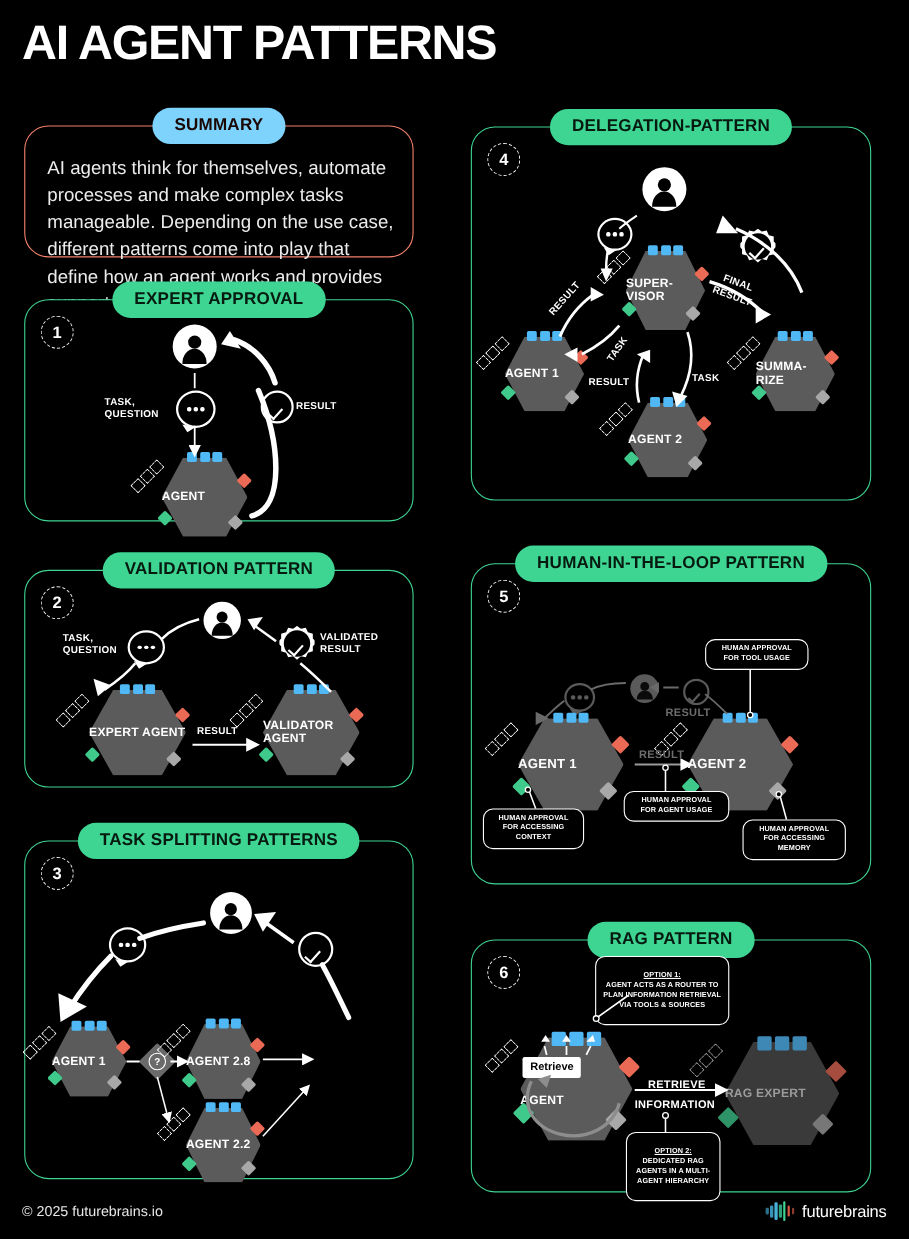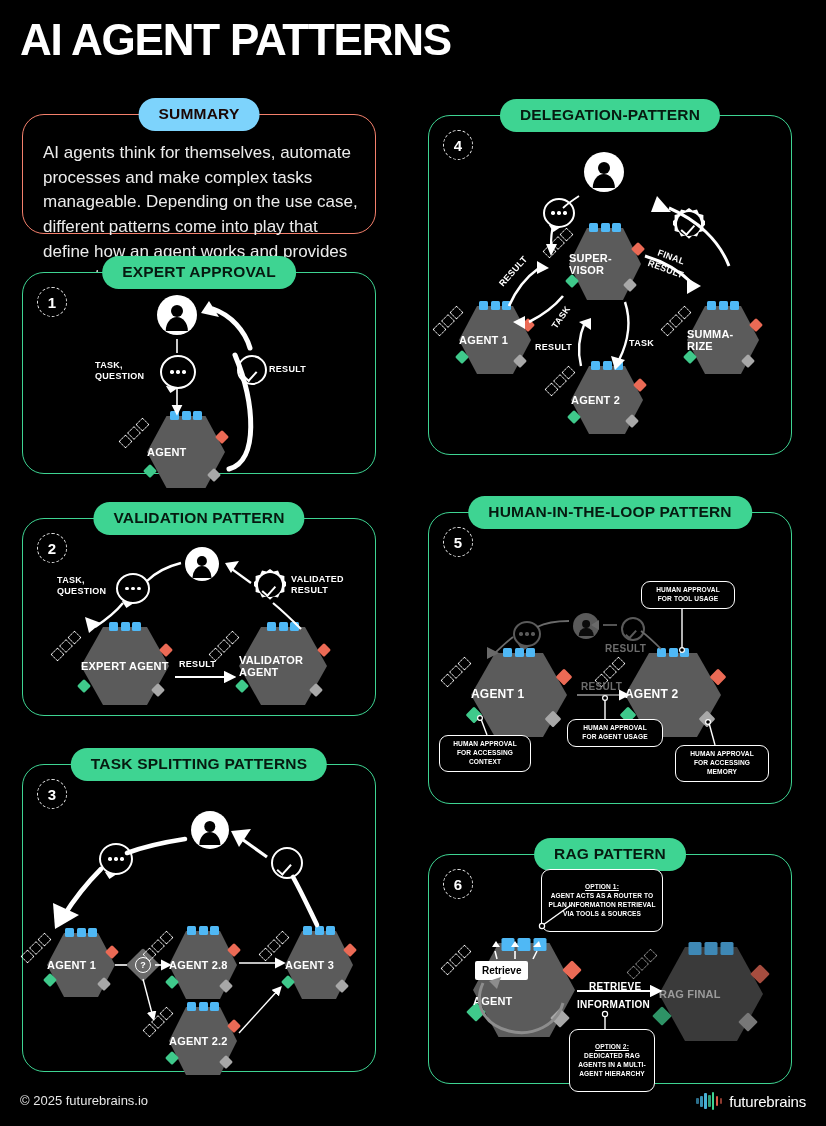--- a/index.html
+++ b/index.html
@@ -316,37 +316,20 @@
       <div class="sq gray" style="right:6px;bottom:8px;"></div>
       <div class="ctx" style="left:-28px;top:10px;">
           <i></i>
           <i></i>
           <i></i>
         </div>
       <div class="lbl">AGENT
 2.2</div>
     </div>
 
-    <div class="hex" style="left:262px;top:166px;width:68px;height:68px;">
-      <div class="body"></div>
-      <div class="tools">
-          <i></i>
-          <i></i>
-          <i></i>
-        </div>
-      <div class="sq red" style="right:-2px;top:14px;"></div>
-      <div class="sq green" style="left:-2px;bottom:12px;"></div>
-      <div class="sq gray" style="right:6px;bottom:8px;"></div>
-      <div class="ctx" style="left:-28px;top:10px;">
-          <i></i>
-          <i></i>
-          <i></i>
-        </div>
-      <div class="lbl">AGENT 3</div>
-    </div>
 
     <svg class="arrows" viewBox="0 0 352 306">
       <defs>
           <marker id="ah3" markerWidth="7" markerHeight="7" refX="4" refY="3.5" orient="auto">
         <path d="M0,0 L7,3.5 L0,7 z" fill="#fff"></path>
           </marker>
         </defs>
       <path d="M162 74 C 136 78, 120 82, 104 88" stroke="#fff" stroke-width="4.6" fill="none" stroke-linecap="round"></path>
       <path d="M78 104 C 62 120, 50 136, 40 152" stroke="#fff" stroke-width="4.6" fill="none" stroke-linecap="round"></path>
       <path d="M32 164 L30 138 L56 150 z" fill="#fff"></path>
@@ -605,21 +588,21 @@
           <i style="width:13px;height:13px;"></i>
         </div>
       <div class="sq red" style="right:-4px;top:20px;width:14px;height:14px;"></div>
       <div class="sq green" style="left:-4px;bottom:18px;width:14px;height:14px;"></div>
       <div class="sq gray" style="right:8px;bottom:12px;width:14px;height:14px;"></div>
       <div class="ctx" style="left:-34px;top:12px;">
           <i></i>
           <i></i>
           <i></i>
         </div>
-      <div class="lbl">RAG FINAL</div>
+      <div class="lbl">RAG EXPERT</div>
     </div>
 
     <div class="lab s10" style="left:160px;top:126px;">RETRIEVE</div>
     <div class="lab s10" style="left:148px;top:144px;">INFORMATION</div>
 
     <div class="callout" style="left:140px;top:174px;width:74px;">
       <u>OPTION 2:</u>
       <div style="white-space:pre-line;">DEDICATED RAG
 AGENTS IN A MULTI-
 AGENT HIERARCHY</div>

